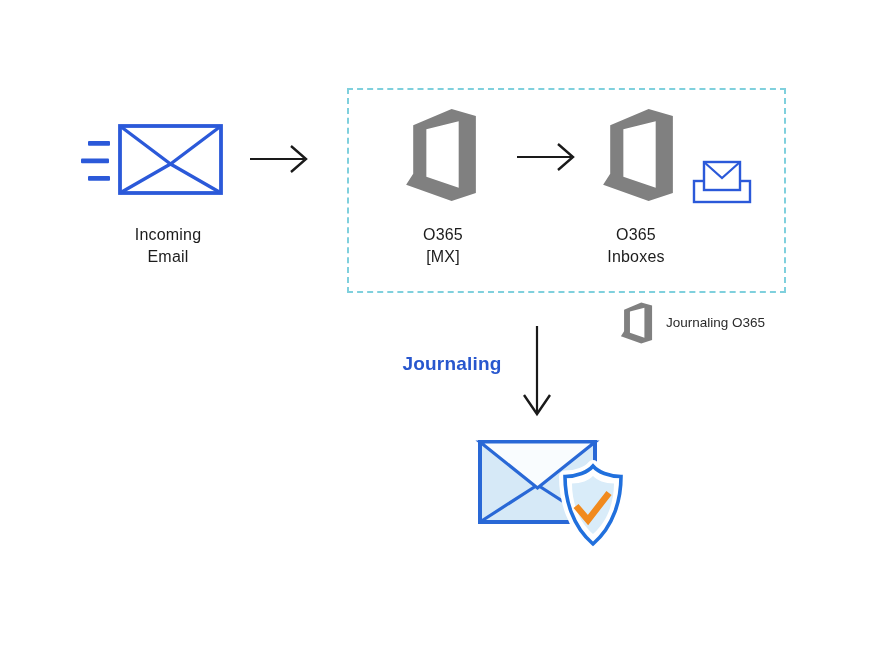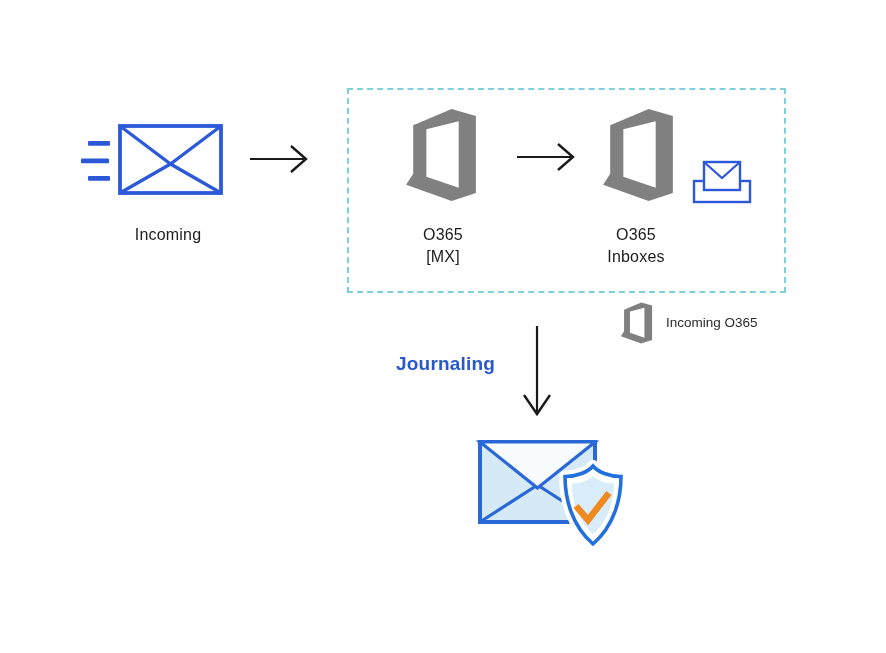--- a/index.html
+++ b/index.html
@@ -11,21 +11,21 @@
   .node-label{
     position:absolute;text-align:center;color:#1c1c1c;
     font-size:16px;line-height:22px;letter-spacing:0.2px;
   }
   .node-label span{display:block;}
   .legend-label{
     position:absolute;color:#2b2b2b;font-size:13.5px;line-height:17px;
   }
   .flow-label{
     position:absolute;color:#2857CE;font-size:19px;font-weight:bold;
-    text-align:left;letter-spacing:0.2px;
+    text-align:center;letter-spacing:0.2px;
   }
   .boundary{
     position:absolute;box-sizing:border-box;
     border:2px dashed #7FD0DD;background:transparent;
   }
 </style>
 </head>
 <body>
 
 <div class="canvas">
@@ -47,20 +47,21 @@
       <rect x="10" y="54" width="22" height="4.8" rx="1" fill="#2B59D9"></rect>
     </g>
     <g>
       <rect x="42" y="4" width="101" height="67" fill="#ffffff" stroke="#2B59D9" stroke-width="3.8"></rect>
       <path d="M42,4 L92.5,42 M143,4 L92.5,42 M42,71 L92.5,42 M143,71 L92.5,42" fill="none" stroke="#2B59D9" stroke-width="3.4"></path>
     </g>
   </svg>
 
   <div class="node-label" style="left:103px;top:224px;width:130px;">
     <span>Incoming</span>
+    <span>Email</span>
   </div>
 
   <svg class="abs" style="left:248px;top:143px" width="62" height="32" viewBox="0 0 62 32">
     <path d="M2,16 L56,16" stroke="#1A1A1A" stroke-width="2.2" fill="none"></path>
     <path d="M43,3 L58,16 L43,29" stroke="#1A1A1A" stroke-width="2.4" fill="none"></path>
   </svg>
 
   <svg class="abs" style="left:404px;top:108px" width="74" height="94">
     <use href="#o365-logo" width="74" height="94"></use>
   </svg>
@@ -88,21 +89,21 @@
   </svg>
 
   <div class="node-label" style="left:577px;top:224px;width:118px;">
     <span>O365</span>
     <span>Inboxes</span>
   </div>
 
   <svg class="abs" style="left:620px;top:302px" width="33" height="42">
     <use href="#o365-logo" width="33" height="42"></use>
   </svg>
-  <div class="legend-label" style="left:666px;top:314px;">Incoming O365</div>
+  <div class="legend-label" style="left:666px;top:314px;">Journaling O365</div>
 
   <div class="flow-label" style="left:396px;top:353px;width:112px;">Journaling</div>
 
   <svg class="abs" style="left:521px;top:325px" width="32" height="94" viewBox="0 0 32 94">
     <path d="M16,1 L16,87" stroke="#1A1A1A" stroke-width="2.2" fill="none"></path>
     <path d="M3,70 L16,89 L29,70" stroke="#1A1A1A" stroke-width="2.4" fill="none"></path>
   </svg>
 
   <svg class="abs" style="left:473px;top:433px" width="152" height="118" viewBox="0 0 152 118">
     <g>

